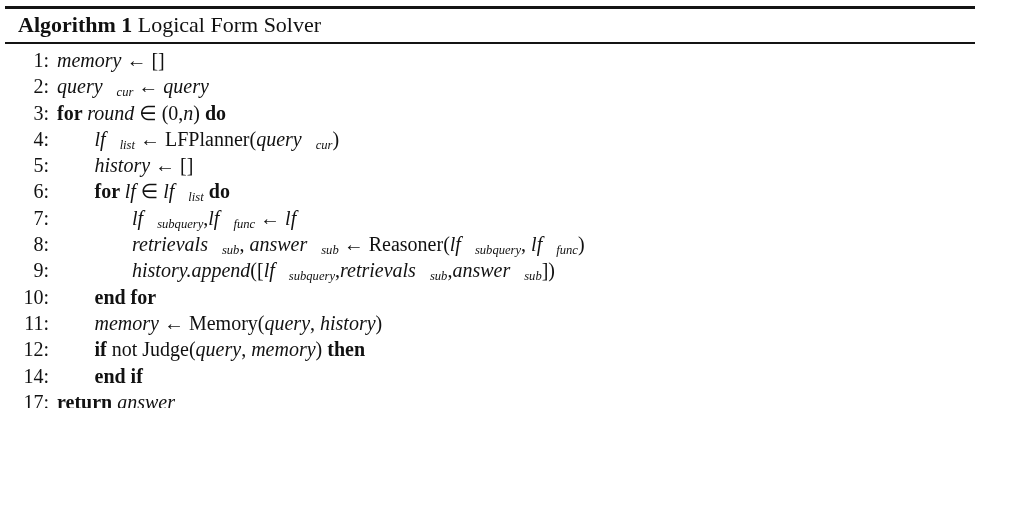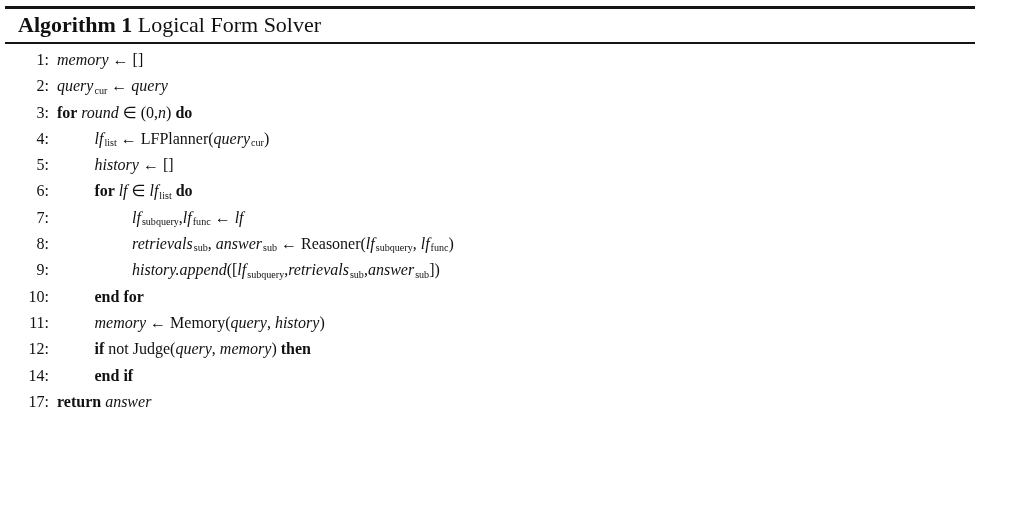--- a/index.html
+++ b/index.html
@@ -32,42 +32,43 @@
   .algo-header {
     padding: 2px 0 3px 13px;
     font-size: 22px;
     line-height: 28px;
     white-space: nowrap;
   }
   .algo-header .hdr-label { font-weight: 700; }
   .algo-header .hdr-title { font-weight: 400; }
   .algo-body {
     padding: 3px 0 1px 10px;
-    font-size: 16px;
+    font-size: 20px;
     line-height: 26.3px;
   }
   .code-line {
     white-space: nowrap;
     height: 26.3px;
   }
   .lineno {
     display: inline-block;
     width: 34px;
     text-align: right;
     margin-right: 8px;
     font-style: normal;
     font-weight: 400;
   }
   .tk-b  { font-weight: 700; }
   .tk-i  { font-style: italic; }
   .tk-r  { font-style: normal; }
   .tk-is {
+    font-style: italic;
     font-size: 0.63em;
     vertical-align: -0.22em;
-    margin-left: 1px;
+    margin-left: 14px;
   }
   .watermark {
     position: absolute;
     right: 3px;
     top: 462px;
     font-family: "Liberation Sans", sans-serif;
     font-size: 30px;
     font-weight: 400;
     letter-spacing: 0.5px;
     color: #c9c9c9;

